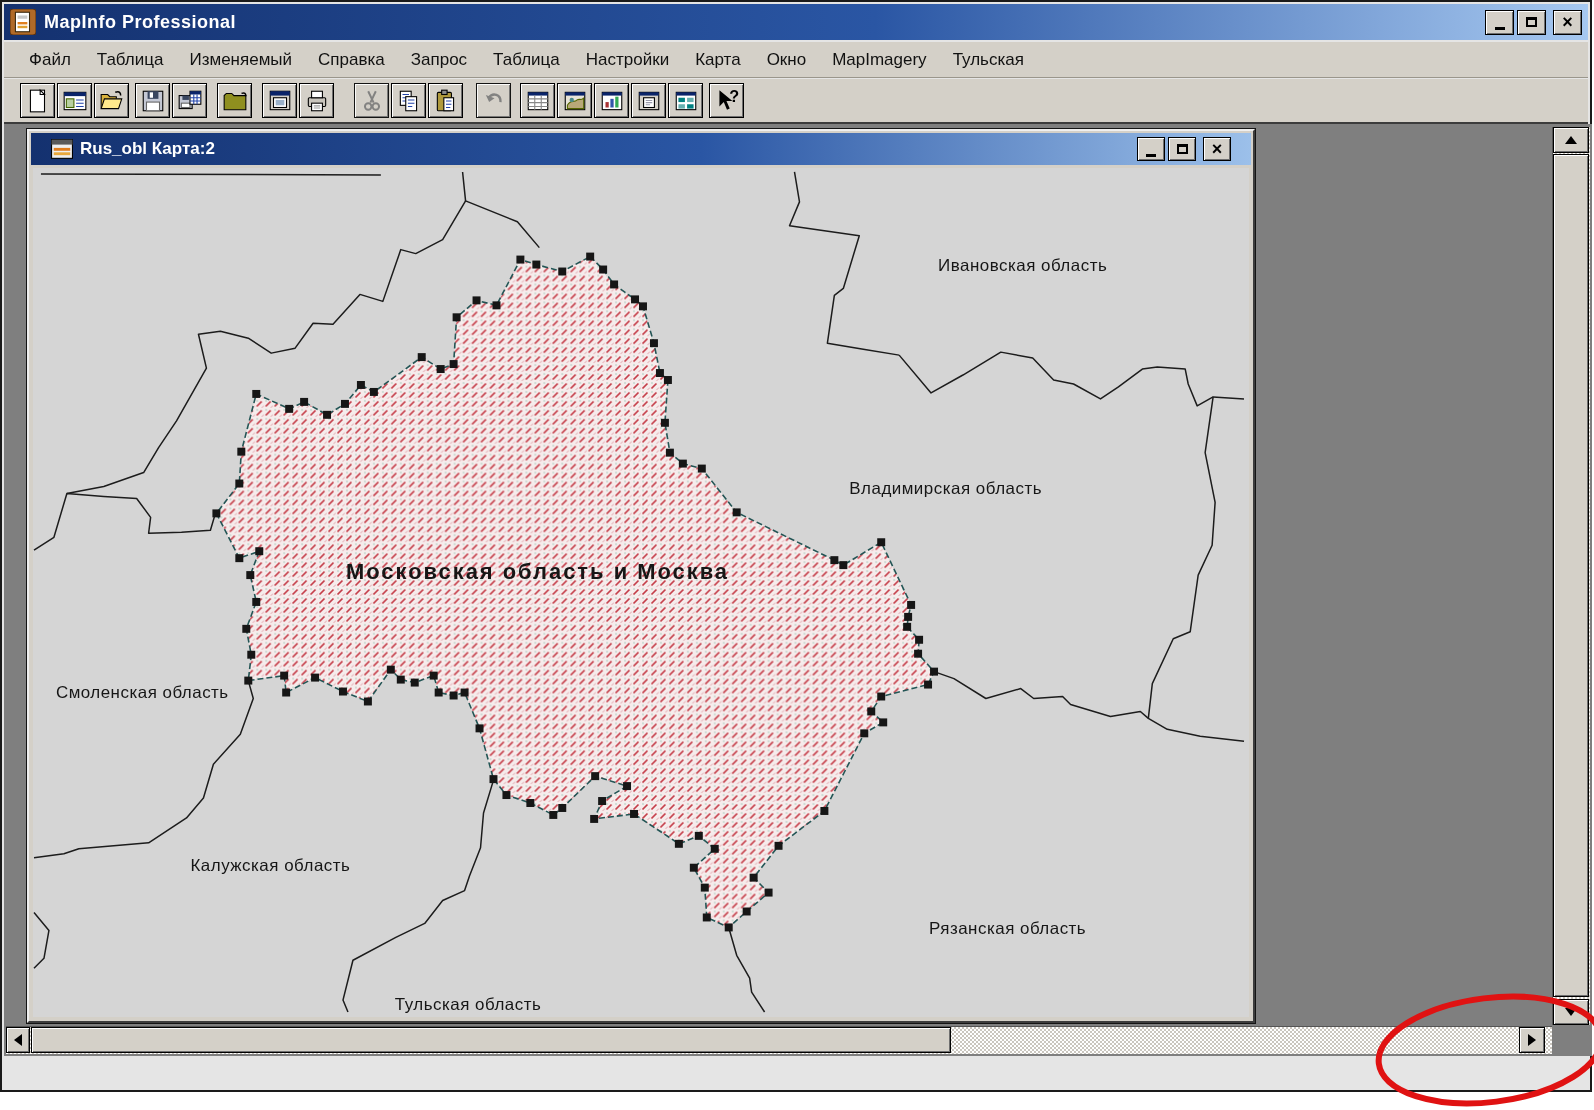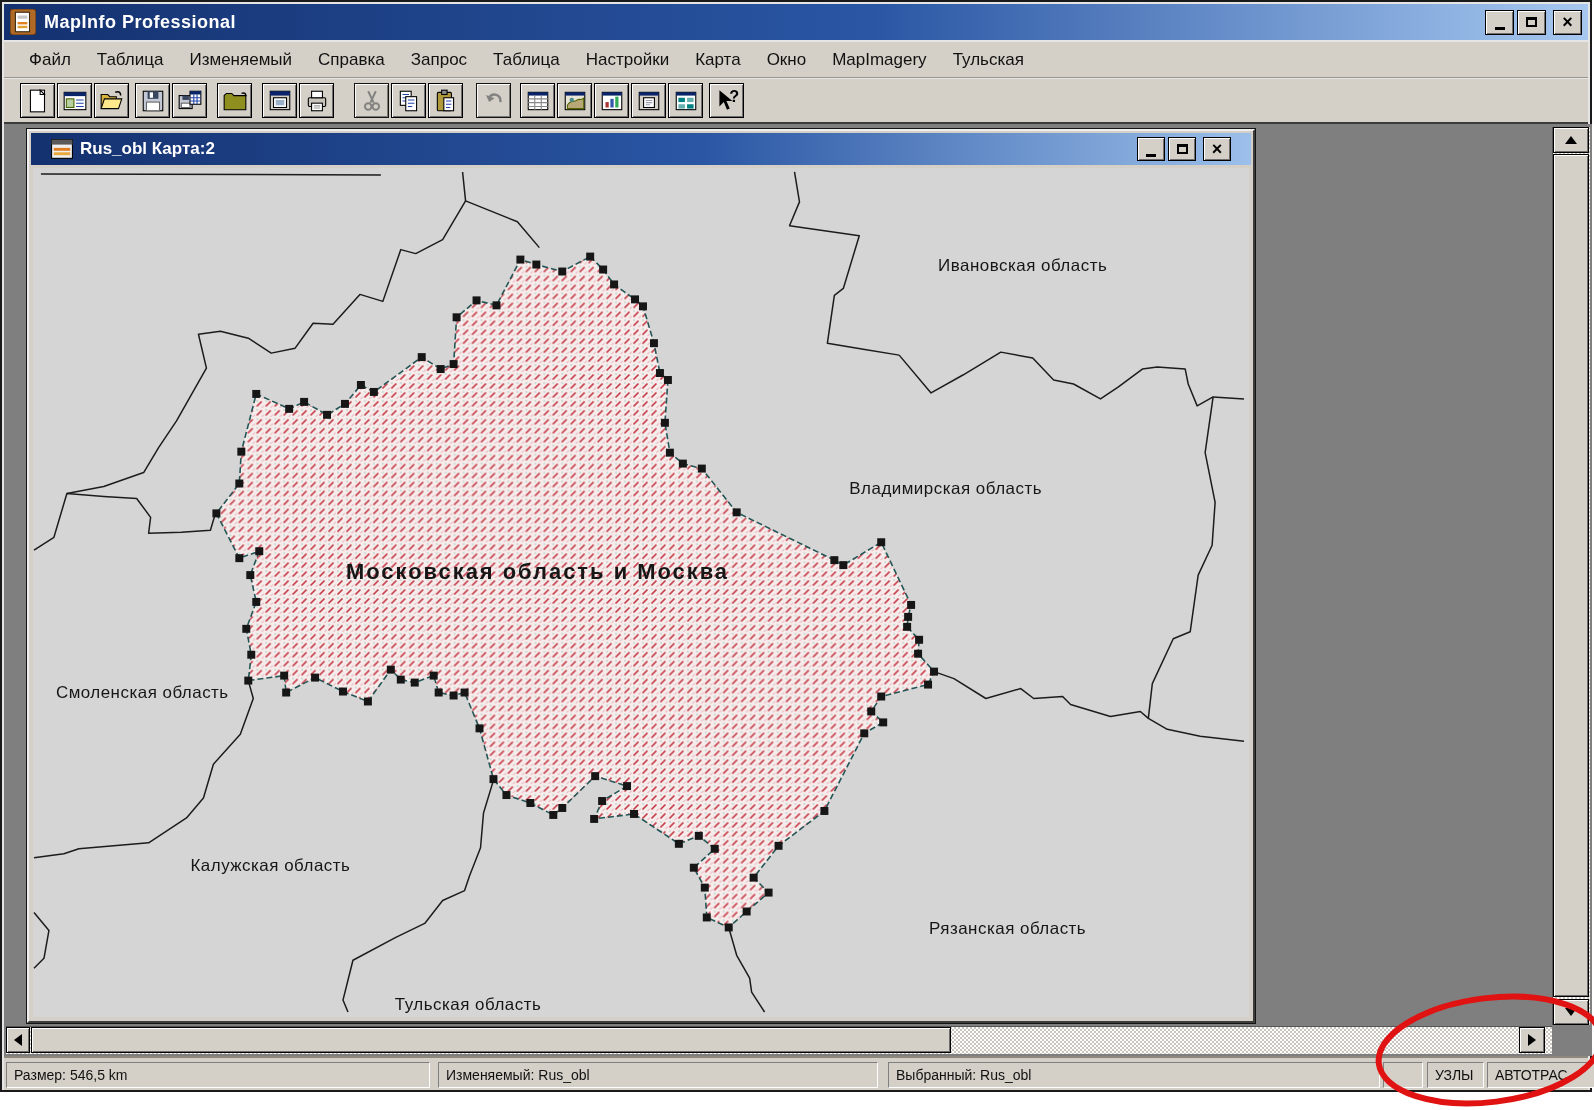--- a/index.html
+++ b/index.html
@@ -421,26 +421,18 @@
             <div class="tri tri-left"></div>
           </div>
         <div class="sb-thumb" style="left:25px;top:0;width:920px;height:26px;"></div>
         <div class="sb-btn" style="left:1513px;top:0;width:26px;height:26px;">
             <div class="tri tri-right"></div>
           </div>
       </div>
 
     </div>
 
-    <div class="statusbar" id="statusbar">
-        <div class="status-panel" style="left: 2px; width: 424px;">Размер: 546,5 km</div>
-        <div class="status-panel" style="left: 434px; width: 440px;">Изменяемый: Rus_obl</div>
-        <div class="status-panel" style="left: 884px; width: 492px;">Выбранный: Rus_obl</div>
-        <div class="status-panel" style="left: 1379px; width: 40px;"></div>
-        <div class="status-panel" style="left: 1423px; width: 57px;">УЗЛЫ</div>
-        <div class="status-panel" style="left: 1483px; width: 112px;">АВТОТРАС</div>
-      </div>
   </div>
 
   <svg class="annotation" viewBox="0 0 222 117">
     <ellipse id="anno-ellipse" cx="118" cy="57" rx="112" ry="52" fill="none" stroke-width="6" transform="rotate(-7 118 57)" stroke="#e01212"></ellipse>
   </svg>
 </div>
 
 </body></html>

